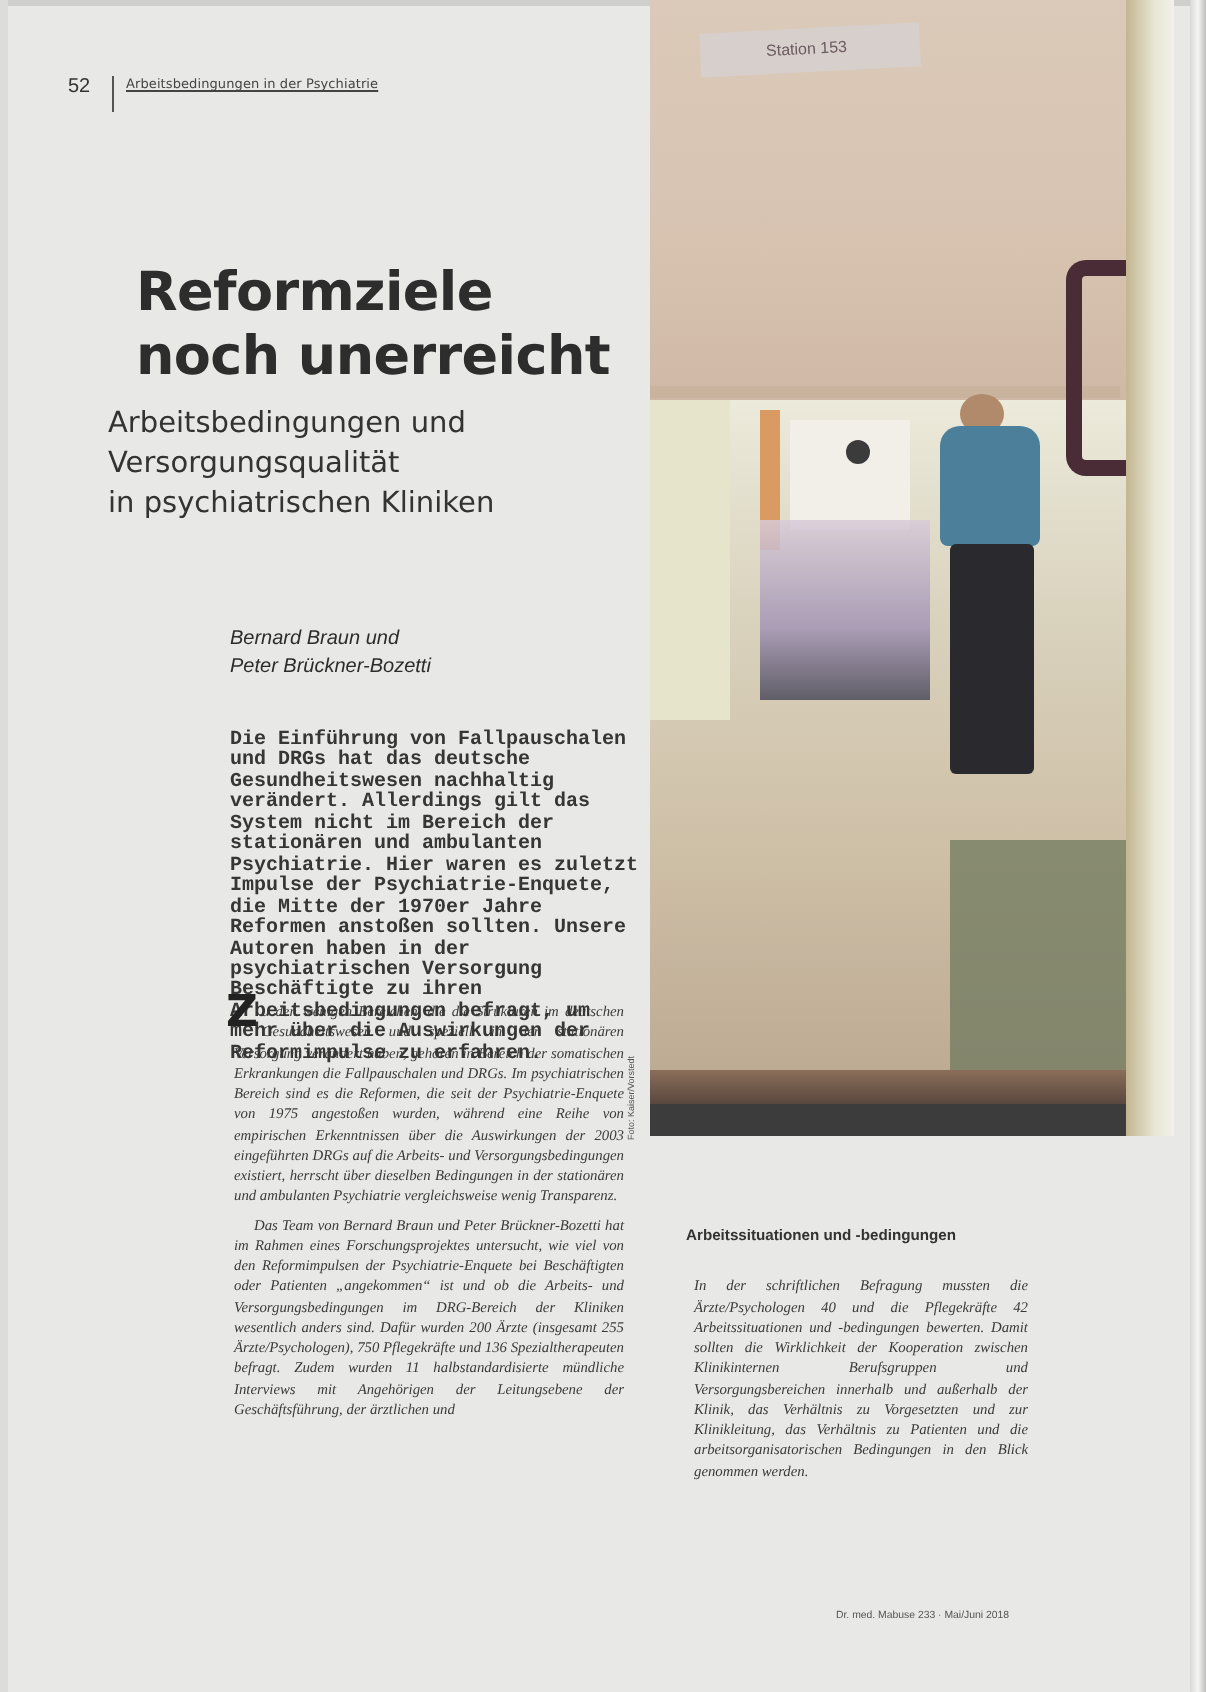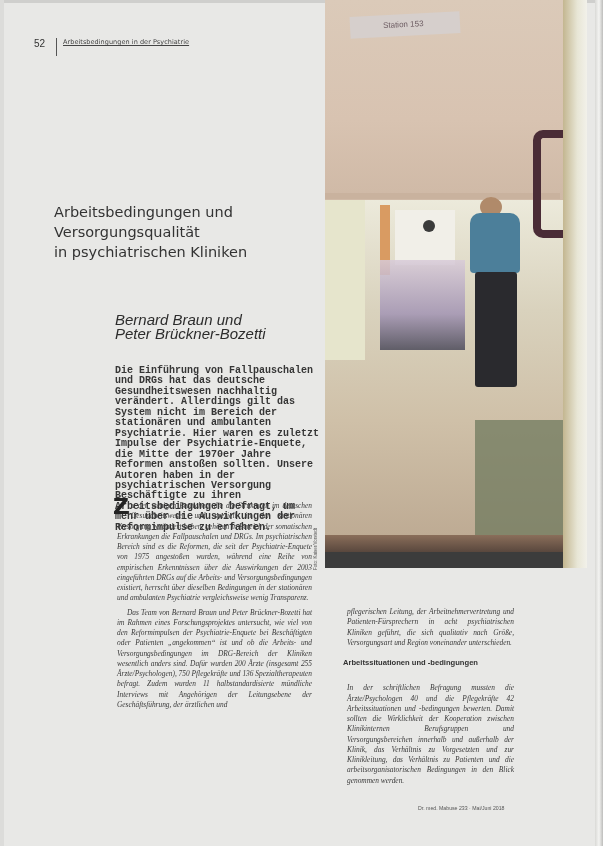--- a/index.html
+++ b/index.html
@@ -15,21 +15,21 @@
     .scan-edge-left { position: absolute; left: 0; top: 0; width: 4px; height: 846px; background: #dcdcda; }
 
     .running-head { position: absolute; left: 34px; top: 38px; display: flex; align-items: flex-start; }
     .page-num { font-family: "Liberation Sans", sans-serif; font-size: 10px; color: #333; width: 18px; }
     .head-rule { width: 1px; height: 18px; background: #555; margin: 0 6px 0 4px; }
     .section-title { font-size: 6.5px; color: #444; letter-spacing: 0.05px; text-decoration: underline; }
 
     .headline { position: absolute; left: 68px; top: 131px; font-family: "DejaVu Sans", sans-serif; font-weight: bold; font-size: 27px; line-height: 32px; color: #2d2d2d; letter-spacing: -0.3px; }
     .subhead { position: absolute; left: 54px; top: 202px; font-size: 14.5px; line-height: 20px; color: #333; }
 
-    .authors { position: absolute; left: 115px; top: 313px; font-style: italic; font-family: "Liberation Sans", sans-serif; font-size: 15px; line-height: 14px; color: #2c2c2c; }
+    .authors { position: absolute; left: 115px; top: 313px; font-style: italic; font-family: "Liberation Sans", sans-serif; font-size: 10px; line-height: 14px; color: #2c2c2c; }
     .lede { position: absolute; left: 115px; top: 356px; width: 205px; font-family: Liberation Mono, monospace; font-size: 10px; line-height: 10.45px; color: #363636; font-weight: bold; }
 
     .col { position: absolute; font-family: "Liberation Serif", serif; font-size: 7.4px; line-height: 10.25px; color: #3a3a3a; text-align: justify; }
     .col1 { left: 113px; top: 497px; width: 203px; }
     .col2 { left: 343px; top: 603px; width: 175px; }
     .dropcap { float: left; font-family: "DejaVu Sans", sans-serif; font-weight: bold; font-size: 22px; line-height: 20px; margin: 0 2px 0 0; color: #222; }
     .para { margin: 4px; font-style: italic; }
     .indent { text-indent: 10px; }
     .subheading { font-family: "Liberation Sans", sans-serif; font-weight: bold; font-size: 7.6px; color: #333; margin: 10px 0 15px 0; }
 
@@ -62,20 +62,24 @@
 <div class="page">
   <div class="scan-edge-top"></div>
   <div class="scan-edge-left"></div>
 
   <div class="running-head">
     <span class="page-num">52</span>
     <span class="head-rule"></span>
     <span class="section-title">Arbeitsbedingungen in der Psychiatrie</span>
   </div>
 
+  <div class="headline">
+    <div>Reformziele</div>
+    <div>noch unerreicht</div>
+  </div>
 
   <div class="subhead">
     <div>Arbeitsbedingungen und</div>
     <div>Versorgungsqualität</div>
     <div>in psychiatrischen Kliniken</div>
   </div>
 
   <div class="authors">
     <div>Bernard Braun und</div>
     <div>Peter Brückner-Bozetti</div>
@@ -83,21 +87,20 @@
 
   <p class="lede">Die Einführung von Fallpauschalen und DRGs hat das deutsche Gesundheitswesen nachhaltig verändert. Allerdings gilt das System nicht im Bereich der stationären und ambulanten Psychiatrie. Hier waren es zuletzt Impulse der Psychiatrie-Enquete, die Mitte der 1970er Jahre Reformen anstoßen sollten. Unsere Autoren haben in der psychiatrischen Versorgung Beschäftigte zu ihren Arbeitsbedingungen befragt, um mehr über die Auswirkungen der Reformimpulse zu erfahren.</p>
 
   <div class="col col1">
     <span class="dropcap">Z</span>
     <p class="para">u den wenigen Bereichen, die die Strukturen im deutschen Gesundheitswesen und speziell in der stationären Versorgung verändert haben, gehören in Bereich der somatischen Erkrankungen die Fallpauschalen und DRGs. Im psychiatrischen Bereich sind es die Reformen, die seit der Psychiatrie-Enquete von 1975 angestoßen wurden, während eine Reihe von empirischen Erkenntnissen über die Auswirkungen der 2003 eingeführten DRGs auf die Arbeits- und Versorgungsbedingungen existiert, herrscht über dieselben Bedingungen in der stationären und ambulanten Psychiatrie vergleichsweise wenig Transparenz.</p>
     <p class="para indent">Das Team von Bernard Braun und Peter Brückner-Bozetti hat im Rahmen eines Forschungsprojektes untersucht, wie viel von den Reformimpulsen der Psychiatrie-Enquete bei Beschäftigten oder Patienten „angekommen“ ist und ob die Arbeits- und Versorgungsbedingungen im DRG-Bereich der Kliniken wesentlich anders sind. Dafür wurden 200 Ärzte (insgesamt 255 Ärzte/Psychologen), 750 Pflegekräfte und 136 Spezialtherapeuten befragt. Zudem wurden 11 halbstandardisierte mündliche Interviews mit Angehörigen der Leitungsebene der Geschäftsführung, der ärztlichen und</p>
   </div>
 
   <div class="col col2">
-    <p class="para">pflegerischen Leitung, der Arbeitnehmervertretung und Patienten-Fürsprechern in acht psychiatrischen Kliniken geführt, die sich qualitativ nach Größe, Versorgungsart und Region voneinander unterschieden.</p>
     <div class="subheading">Arbeitssituationen und -bedingungen</div>
     <p class="para">In der schriftlichen Befragung mussten die Ärzte/Psychologen 40 und die Pflegekräfte 42 Arbeitssituationen und -bedingungen bewerten. Damit sollten die Wirklichkeit der Kooperation zwischen Klinikinternen Berufsgruppen und Versorgungsbereichen innerhalb und außerhalb der Klinik, das Verhältnis zu Vorgesetzten und zur Klinikleitung, das Verhältnis zu Patienten und die arbeitsorganisatorischen Bedingungen in den Blick genommen werden.</p>
   </div>
 
   <div class="photo">
     <div class="door"></div>
     <div class="sign"></div>
     <div class="sign-label">Station 153</div>
     <div class="door-bottom"></div>
     <div class="corridor"></div>

